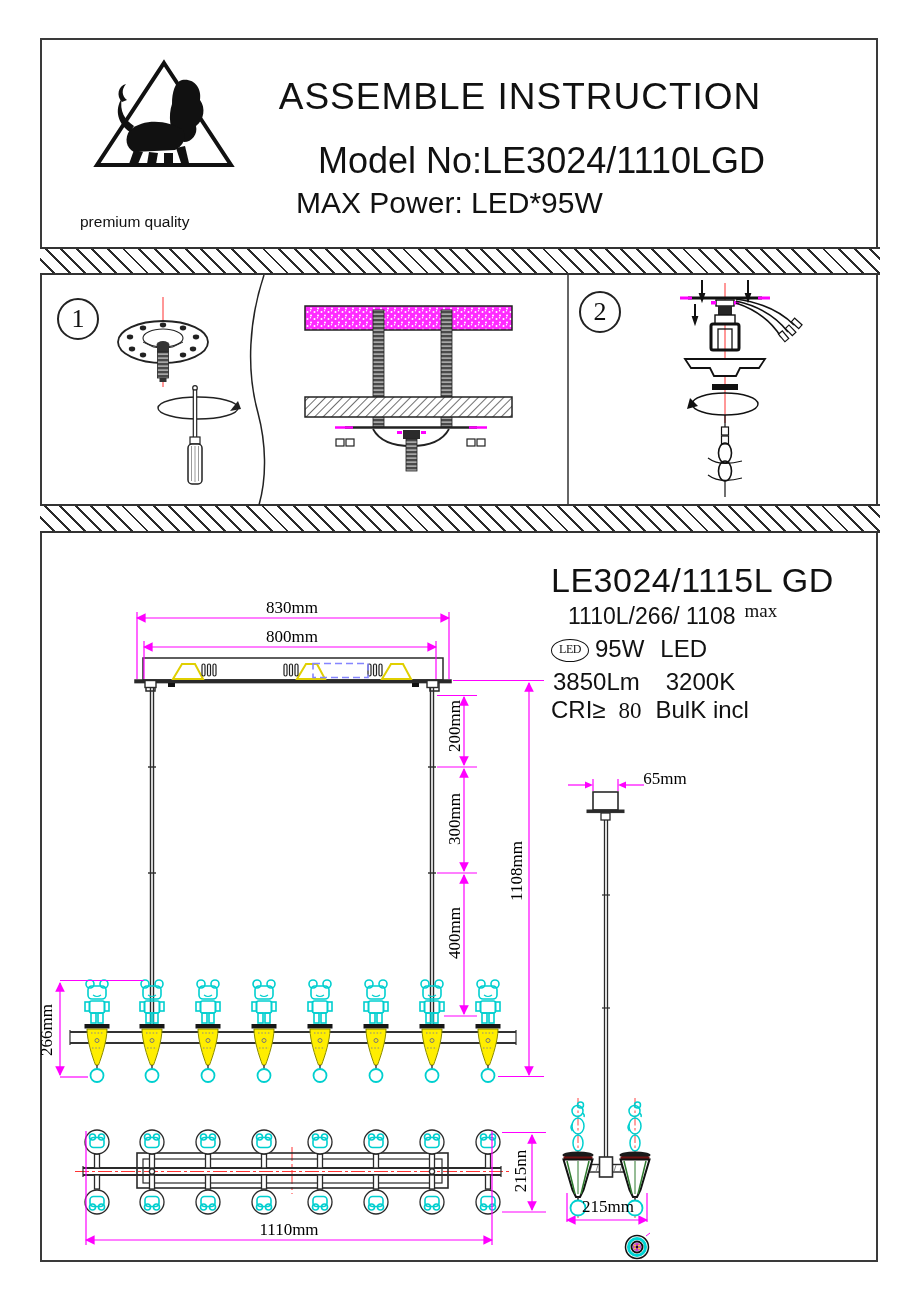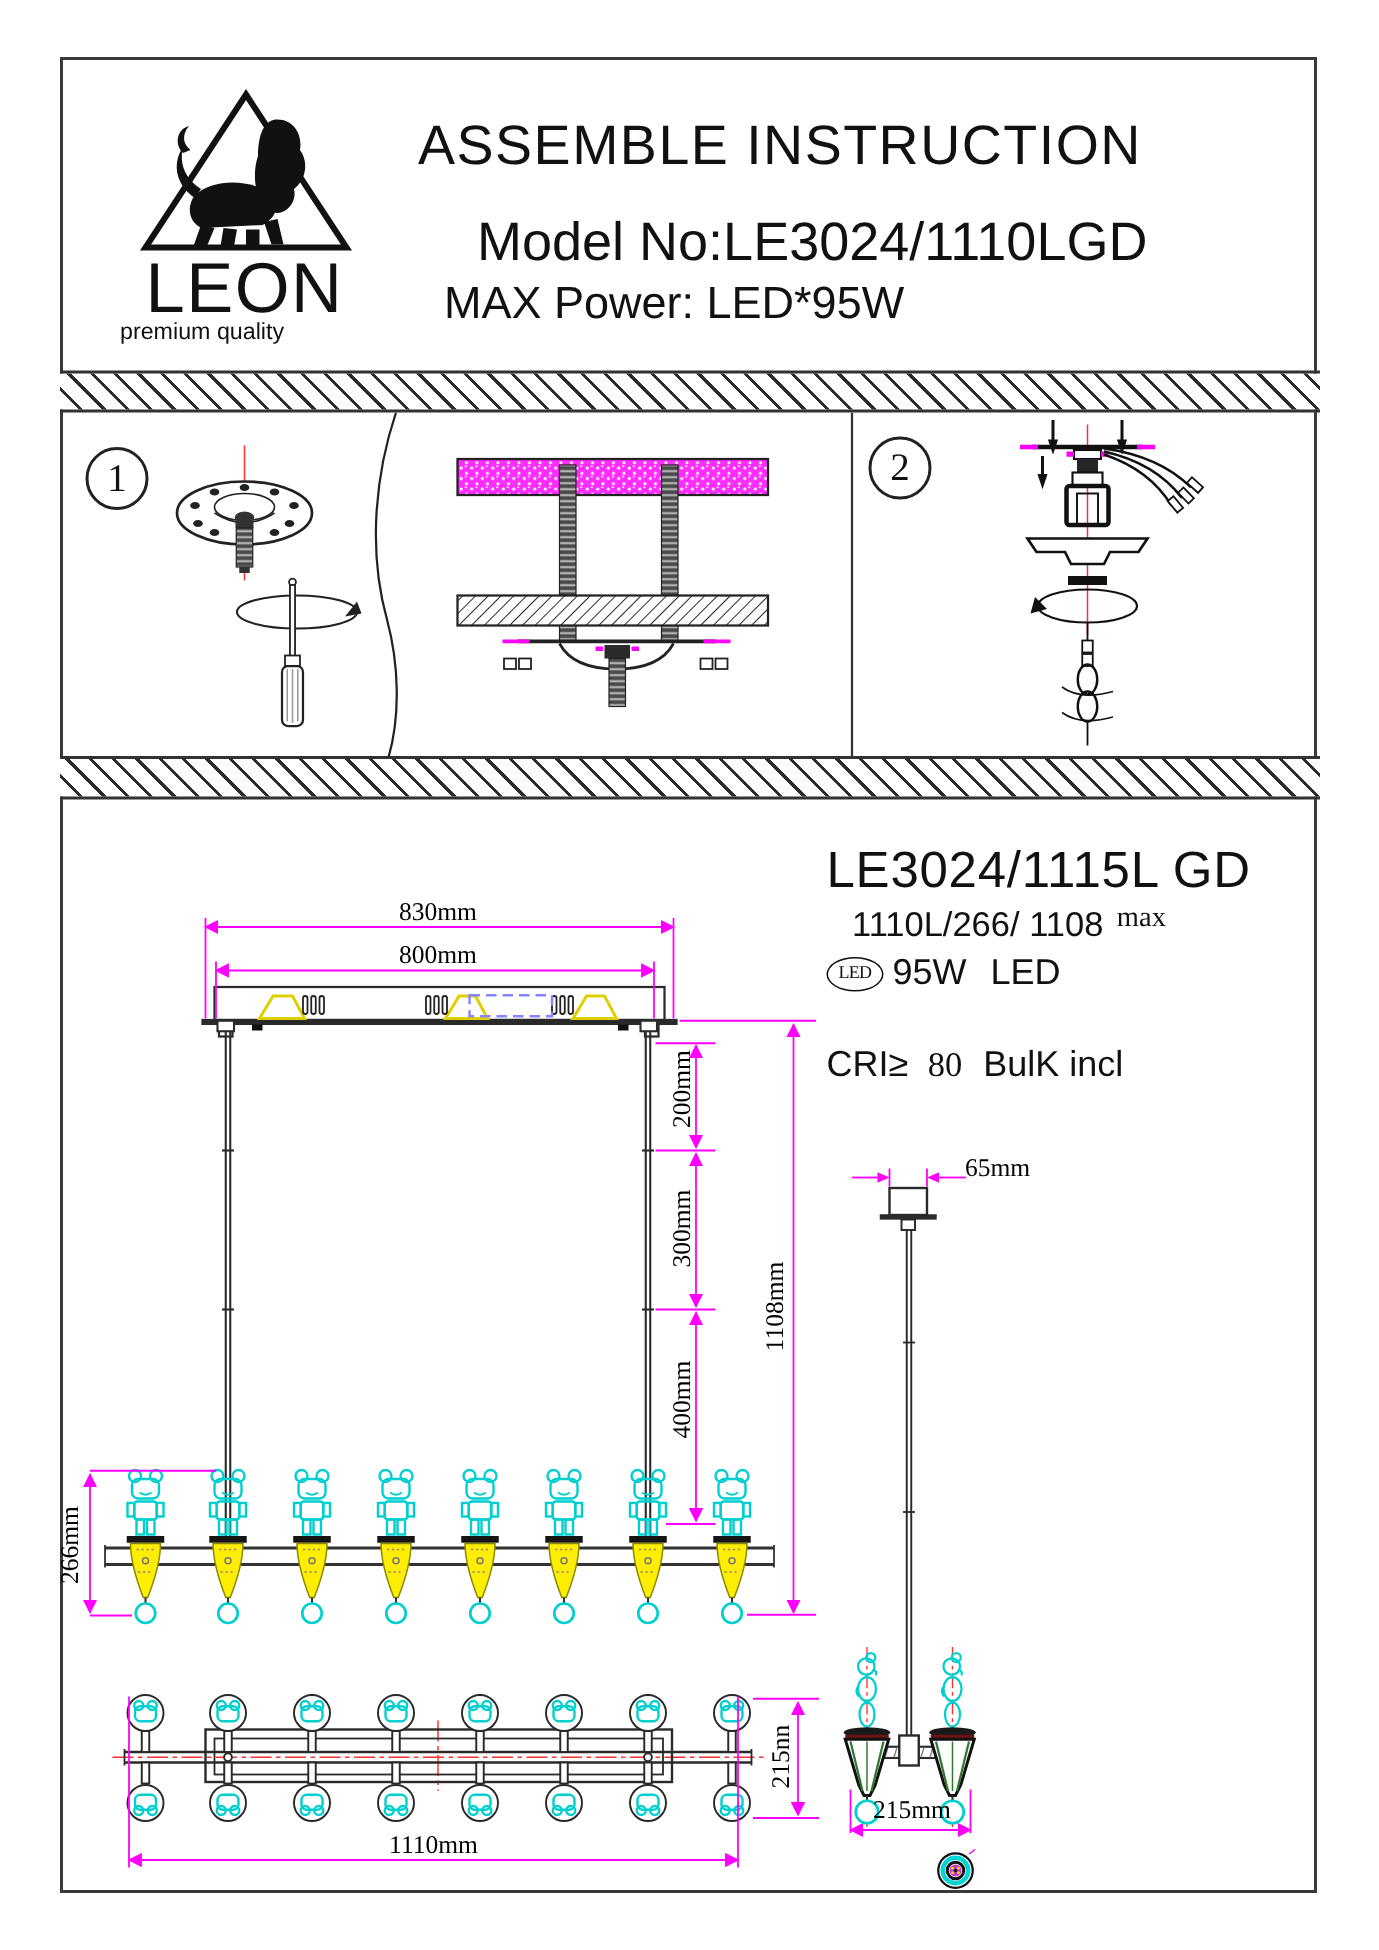--- a/index.html
+++ b/index.html
@@ -121,21 +121,20 @@
       <path d="M94,22 C106,20 114,30 112,42 C118,50 116,62 108,68 C110,76 104,84 96,84 L88,80 C82,72 80,58 84,46 C84,34 87,24 94,22 Z"></path>
       <path d="M42,72 C56,60 80,62 95,72 C99,80 95,88 87,92 L46,94 C38,90 36,80 42,72 Z"></path>
       <path d="M46,92 L41,106 L50,106 L55,94 Z"></path>
       <path d="M61,94 L59,106 L68,106 L70,95 Z"></path>
       <path d="M76,95 L76,106 L85,106 L85,95 Z"></path>
       <path d="M88,90 L93,105 L101,105 L97,88 Z"></path>
       <path d="M42,74 C30,66 26,52 34,40 C31,53 37,62 46,68 Z"></path>
       <path d="M34,44 C28,38 30,28 38,26 C33,32 34,38 39,42 Z"></path>
     </g>
   </svg>
-  <div class="brand">LEON</div>
   <div class="tagline">premium quality</div>
   <div class="hdr-title">ASSEMBLE INSTRUCTION</div>
   <div class="hdr-model">Model No:LE3024/1110LGD</div>
   <div class="hdr-power">MAX Power: LED*95W</div>
 
   <div class="hatch" style="top:247px;height:28px"></div>
   <div class="hatch" style="top:504px;height:29px"></div>
 
   <svg class="abs" style="left:40px;top:275px" width="840" height="230" viewBox="0 0 840 230">
 
@@ -453,20 +452,23 @@
     </g>
   </svg>
 
   <div class="spec-title">LE3024/1115L GD</div>
   <div class="spec-line" style="left:568px;top:603px;font-size:23px">
     <span>1110L/266/ 1108</span><span class="sup">max</span>
   </div>
   <div class="spec-line" style="left:551px;top:635px">
     <span class="led-oval">LED</span><span>95W</span><span style="margin-left:16px">LED</span>
   </div>
+  <div class="spec-line" style="left:553px;top:668px">
+    <span>3850Lm</span><span style="margin-left:26px">3200K</span>
+  </div>
   <div class="spec-line" style="left:551px;top:696px">
     <span>CRI≥</span><span class="serifnum" style="margin-left:13px">80</span><span style="margin-left:14px">BulK incl</span>
   </div>
 
   <div class="dim" style="left:260px;top:598px;width:64px">830mm</div>
   <div class="dim" style="left:260px;top:627px;width:64px">800mm</div>
   <div class="dim vdim" style="left:485px;top:861px">1108mm</div>
   <div class="dim vdim" style="left:423px;top:716px">200mm</div>
   <div class="dim vdim" style="left:423px;top:809px">300mm</div>
   <div class="dim vdim" style="left:423px;top:923px">400mm</div>

